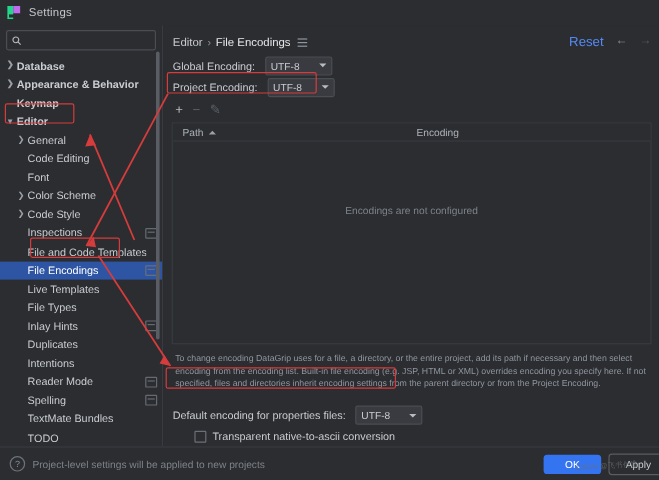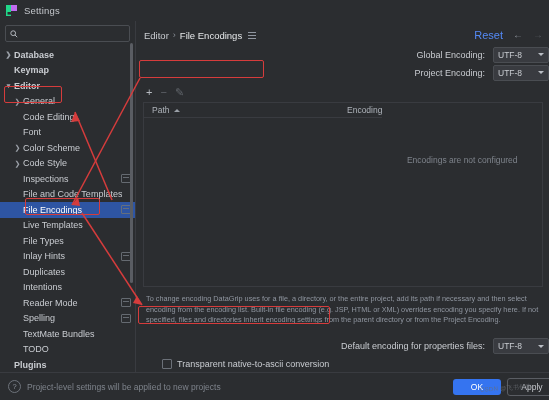--- a/index.html
+++ b/index.html
@@ -72,39 +72,39 @@
   .crumb-sep{color:#8b9098;margin:0 4px;font-size:9px;}
   .crumb.current{color:#e6e8ea;}
   #crumb-menu-icon{margin-left:6px;width:8px;height:7px;position:relative;}
   #crumb-menu-icon i{
     display:block;height:1px;background:#9096a0;margin-bottom:2px;
   }
   #panel-actions{margin-left:auto;display:flex;align-items:center;gap:10px;}
   #reset-link{color:#548af7;font-size:11px;}
   .nav-arrow{color:#8e939b;font-size:10px;line-height:1;}
   .nav-arrow.disabled{color:#55585e;}
-  .field-row{display:flex;align-items:center;height:17px;padding-left:8px;margin-top:1px;justify-content:flex-end;}
+  .field-row{display:flex;align-items:center;height:17px;padding-left:8px;margin-top:1px;}
   .field-label{font-size:9px;color:#c9ccd1;}
   .combo-sm{
     margin-left:8px;height:14px;min-width:46px;background:#393b40;border:1px solid #4a4d52;
     border-radius:2px;display:flex;align-items:center;justify-content:space-between;
     padding:0 4px;
   }
   .combo-sm .val{font-size:8.5px;color:#c9ccd1;}
   .caret{
     width:0;height:0;border-left:3px solid transparent;border-right:3px solid transparent;
     border-top:3px solid #b9bdc3;margin-left:5px;
   }
   
   #table-toolbar{display:flex;align-items:center;gap:8px;height:15px;padding-left:10px;margin-top:4px;}
   #table-toolbar .ticon{color:#b8bcc2;font-size:11px;line-height:1;}
   #table-toolbar .ticon.dim{color:#5f6369;}
   #enc-table{
     margin:2px 6px 0 7px;border:1px solid #393b40;background:#2b2d30;height:183px;
-    display:flex;flex-direction:row;
+    display:flex;flex-direction:column;
   }
   #table-head{
     display:flex;height:14px;align-items:center;background:#2b2d30;
     border-bottom:1px solid #393b40;
   }
   .th{font-size:8.5px;color:#aeb3ba;padding-left:8px;display:flex;align-items:center;}
   .th.path{width:187px;}
   .sort-caret{
     width:0;height:0;border-left:3px solid transparent;border-right:3px solid transparent;
     border-bottom:3px solid #9aa0a7;margin-left:4px;
@@ -181,20 +181,24 @@
           <circle cx="4" cy="4" r="3" fill="none" stroke="#b6bac0" stroke-width="1.2"></circle>
           <line x1="6.2" y1="6.2" x2="9" y2="9" stroke="#b6bac0" stroke-width="1.2"></line>
         </svg>
         <input id="search-input" type="text" placeholder="" style="">
       </div>
     </div>
     <div id="tree">
         <div class="tree-row lvl0">
           <span class="arrow">❯</span>
           <span class="tree-label">Database</span>
+        </div>
+        <div class="tree-row lvl0">
+          <span class="arrow">❯</span>
+          <span class="tree-label">Appearance &amp; Behavior</span>
         </div>
         <div class="tree-row lvl0">
           <span class="arrow"></span>
           <span class="tree-label">Keymap</span>
         </div>
         <div class="tree-row lvl0">
           <span class="arrow">▾</span>
           <span class="tree-label">Editor</span>
         </div>
         <div class="tree-row lvl1">

